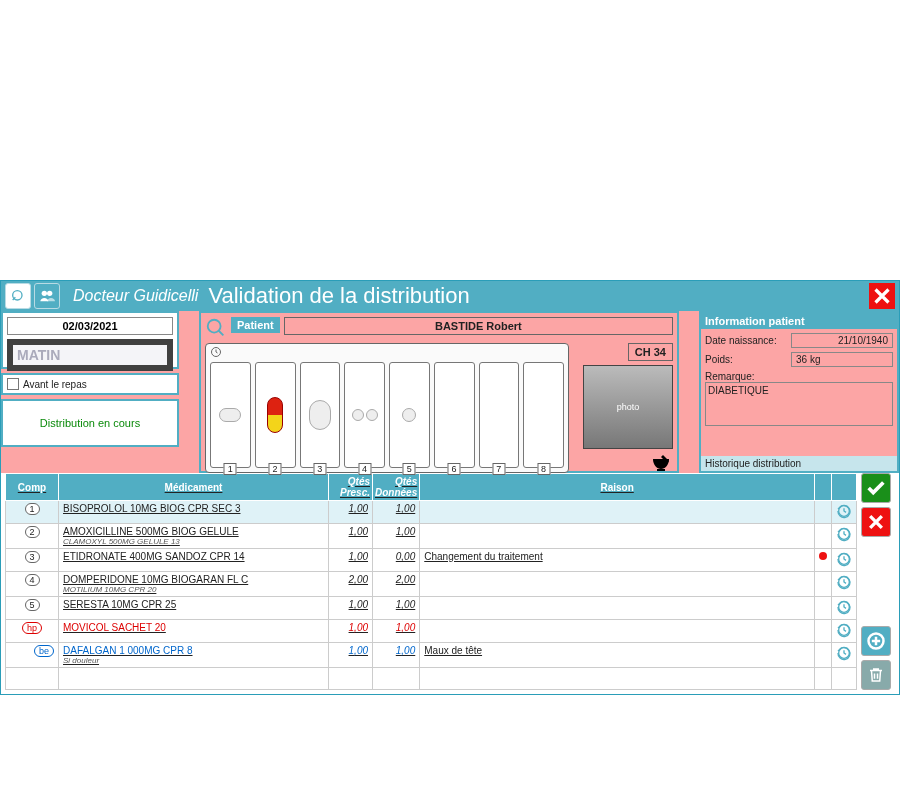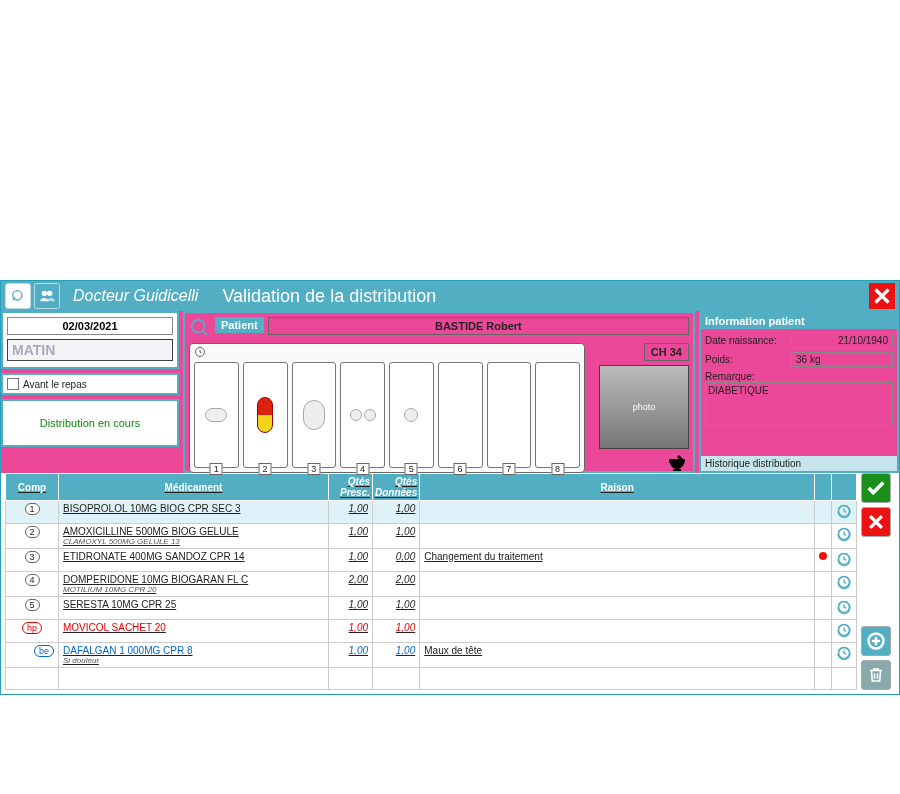--- a/index.html
+++ b/index.html
@@ -3,29 +3,29 @@
 <meta charset="utf-8">
 <style>
   * { box-sizing: border-box; margin: 0; padding: 0; }
   body { background: #fff; font-family: Arial, sans-serif; font-size: 11px; color: #222; }
   .app { width: 900px; margin: 0 auto; padding-top: 280px; }
   .window { border: 1px solid #2a9db8; background: #fff; }
 
   .titlebar { background: #51aec3; color: #fff; display: flex; align-items: center; height: 30px; padding: 0 4px; position: relative; }
   .titlebar .icon-btn { width: 26px; height: 26px; background: #fff; border: 1px solid #b8dbe4; border-radius: 3px; display: flex; align-items: center; justify-content: center; margin-right: 3px; }
   .titlebar .doctor { font-style: italic; font-size: 16px; margin: 6px 10px; }
-  .titlebar .title { font-size: 18px; font-weight: 400; margin-left: 14px; }
+  .titlebar .title { font-size: 22px; font-weight: 400; }
   .titlebar .close { position: absolute; right: 2px; top: 0; width: 30px; height: 30px; display: flex; align-items: center; justify-content: center; }
 
-  .topgrid { display: flex; gap: 4px; background: #ec4899; }
+  .topgrid { display: flex; gap: 20px; background: #fca5a5; }
   .leftcol { width: 178px; display: flex; flex-direction: column; gap: 4px; }
   .box { border: 2px solid #51aec3; background: #fff; padding: 4px; }
   .date-box { height: 58px; }
   .date-box input { width: 100%; border: 1px solid #888; text-align: center; font-weight: bold; font-size: 11px; padding: 2px; margin-bottom: 4px; }
-  .date-box .moment { color: #aab; font-size: 14px; font-weight: bold; background: #f4f4f8; border: 1px solid #404040; padding: 2px 4px; }
+  .date-box .moment { color: #aab; font-size: 14px; font-weight: bold; background: #f4f4f8; border: 6px solid #404040; padding: 2px 4px; }
   .meal-box { display: flex; align-items: center; gap: 4px; font-size: 10px; height: 22px; }
   .meal-box .chk { width: 12px; height: 12px; border: 1px solid #777; }
   .status-box { height: 48px; display: flex; align-items: center; justify-content: center; color: #0a8a0a; font-size: 11px; }
 
   .midcol { flex: 1; }
   .patient-panel { border: 2px solid #51aec3; padding: 4px; height: 162px; display: flex; flex-direction: column; gap: 4px; }
   .patient-header { display: flex; align-items: flex-start; gap: 4px; }
   .search-ico { width: 22px; height: 22px; color: #51aec3; }
   .patient-label { background: #51aec3; color: #fff; padding: 2px 6px; font-size: 11px; font-weight: bold; }
   .patient-name { flex: 1; border: 1px solid #666; text-align: center; font-weight: bold; padding: 2px; }

